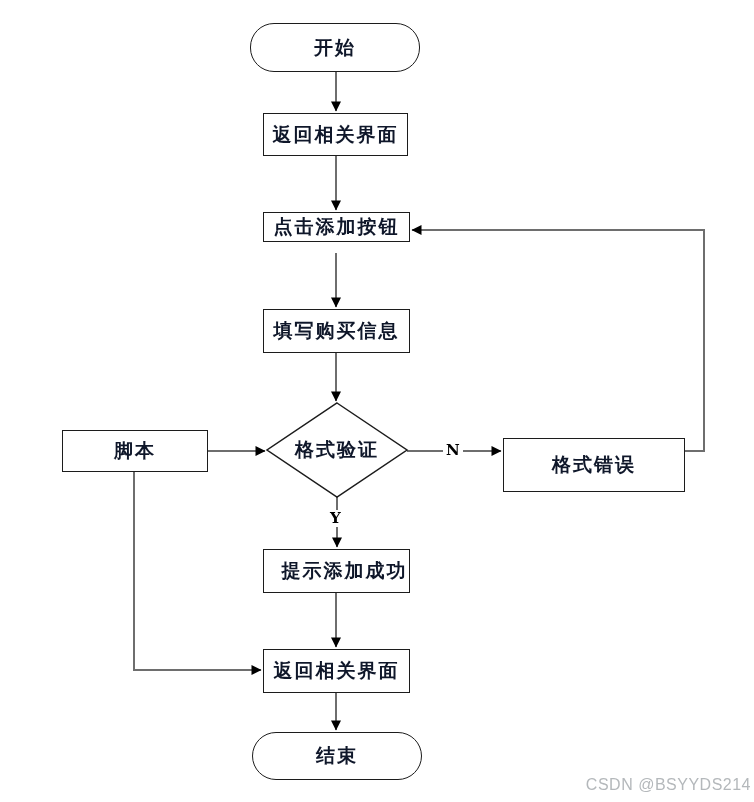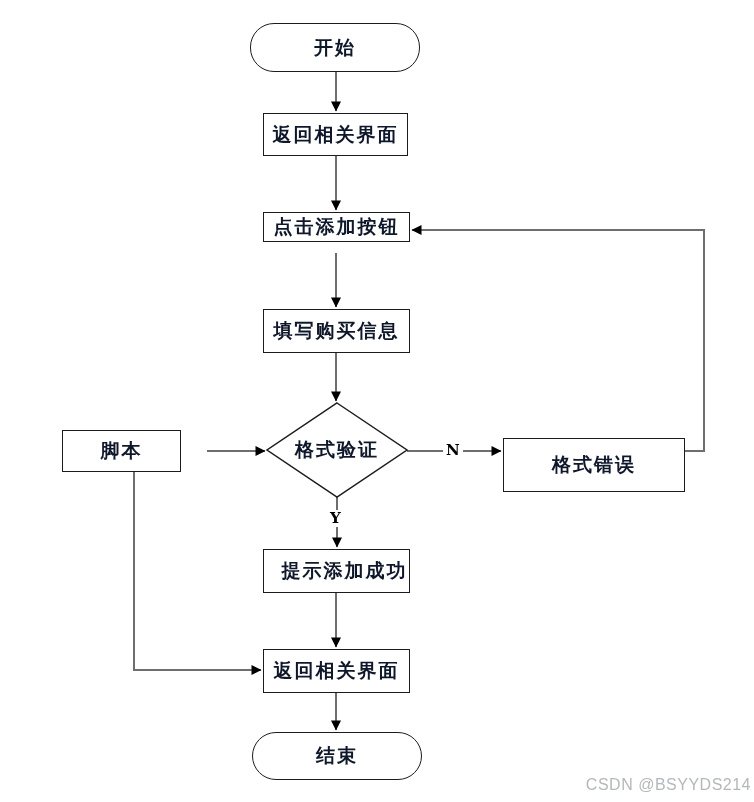--- a/index.html
+++ b/index.html
@@ -102,21 +102,21 @@
   </div>
 
   <div class="node" style="left:263px; top:309px; width:147px; height:44px;">
     <span>填写购买信息</span>
   </div>
 
   <div class="node diamond-label" style="left:267px; top:436px; width:140px; height:28px;">
     <span>格式验证</span>
   </div>
 
-  <div class="node" style="left:62px; top:430px; width:119px; height:42px;">
+  <div class="node" style="left:62px; top:430px; width:146px; height:42px;">
     <span>脚本</span>
   </div>
 
   <div class="node" style="left:503px; top:430px; width:182px; height:54px;margin-top:8px;">
     <span>格式错误</span>
   </div>
 
   <div class="node" style="left:263px; top:549px; width:147px; height:44px;padding-left:16px;">
     <span>提示添加成功</span>
   </div>

